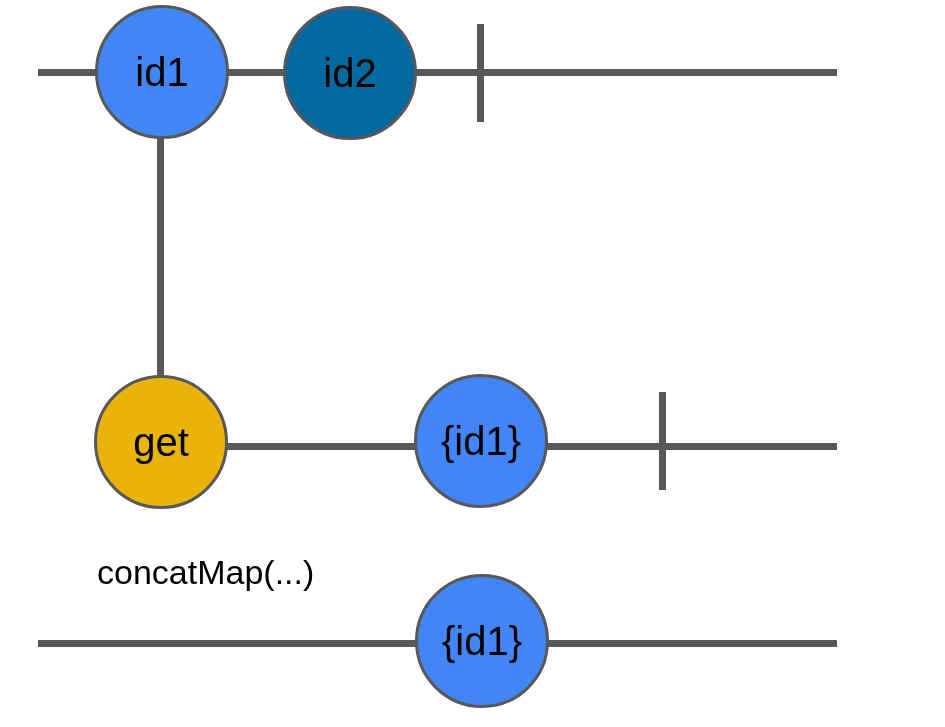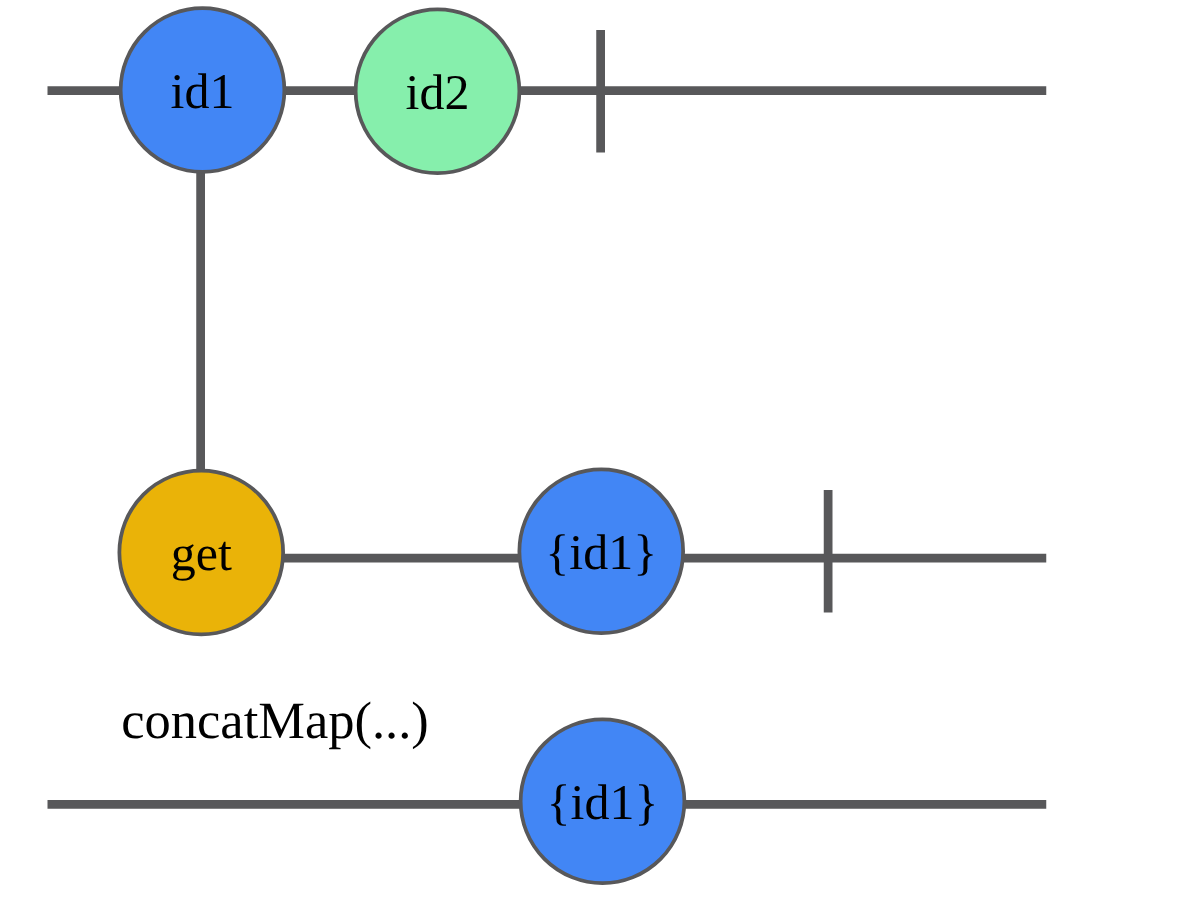--- a/index.html
+++ b/index.html
@@ -2,21 +2,21 @@
 <html><head>
 <meta charset="utf-8">
 <style>
   html, body { margin: 0; padding: 0; background: #ffffff; }
   .canvas {
     position: relative;
     width: 837px;
     height: 727px;
     background: #ffffff;
     overflow: hidden;
-    font-family: Liberation Serif, serif;
+    font-family: Liberation Sans, sans-serif;
   }
   .line { position: absolute; background: #58585A; }
   .h-line { height: 7px; }
   .v-line { width: 7px; }
   .tick { position: absolute; width: 7px; height: 98px; background: #58585A; }
   .arrowhead {
     position: absolute;
     width: 0; height: 0;
     border-top: 17px solid transparent;
     border-bottom: 17px solid transparent;
@@ -29,26 +29,26 @@
     border-radius: 50%;
     border: 3px solid #58585A;
     display: flex;
     align-items: center;
     justify-content: center;
     font-size: 40px;
     color: #000000;
     letter-spacing: 0px;
   }
   .marble.blue   { background: #4286F5; }
-  .marble.orange { background: #86efac; }
+  .marble.orange { background: #0369a1; }
   .marble.white  { background: #eab308; }
   .operator-label {
     position: absolute;
     left: 97px; top: 553px;
-    font-size: 42px;
+    font-size: 34px;
     color: #000000;
     white-space: nowrap;
   }
   
   .src-line   { left: 38px;  top: 69px;  width: 845px; }
   .src-tick   { left: 477px; top: 24px; }
   .src-arrow  { left: 876px; top: 55px; }
   .src-m1     { left: 95px;  top: 5px; }
   .src-m2     { left: 283px; top: 6px; }
   .connector  { left: 157px; top: 137px; height: 240px; }

